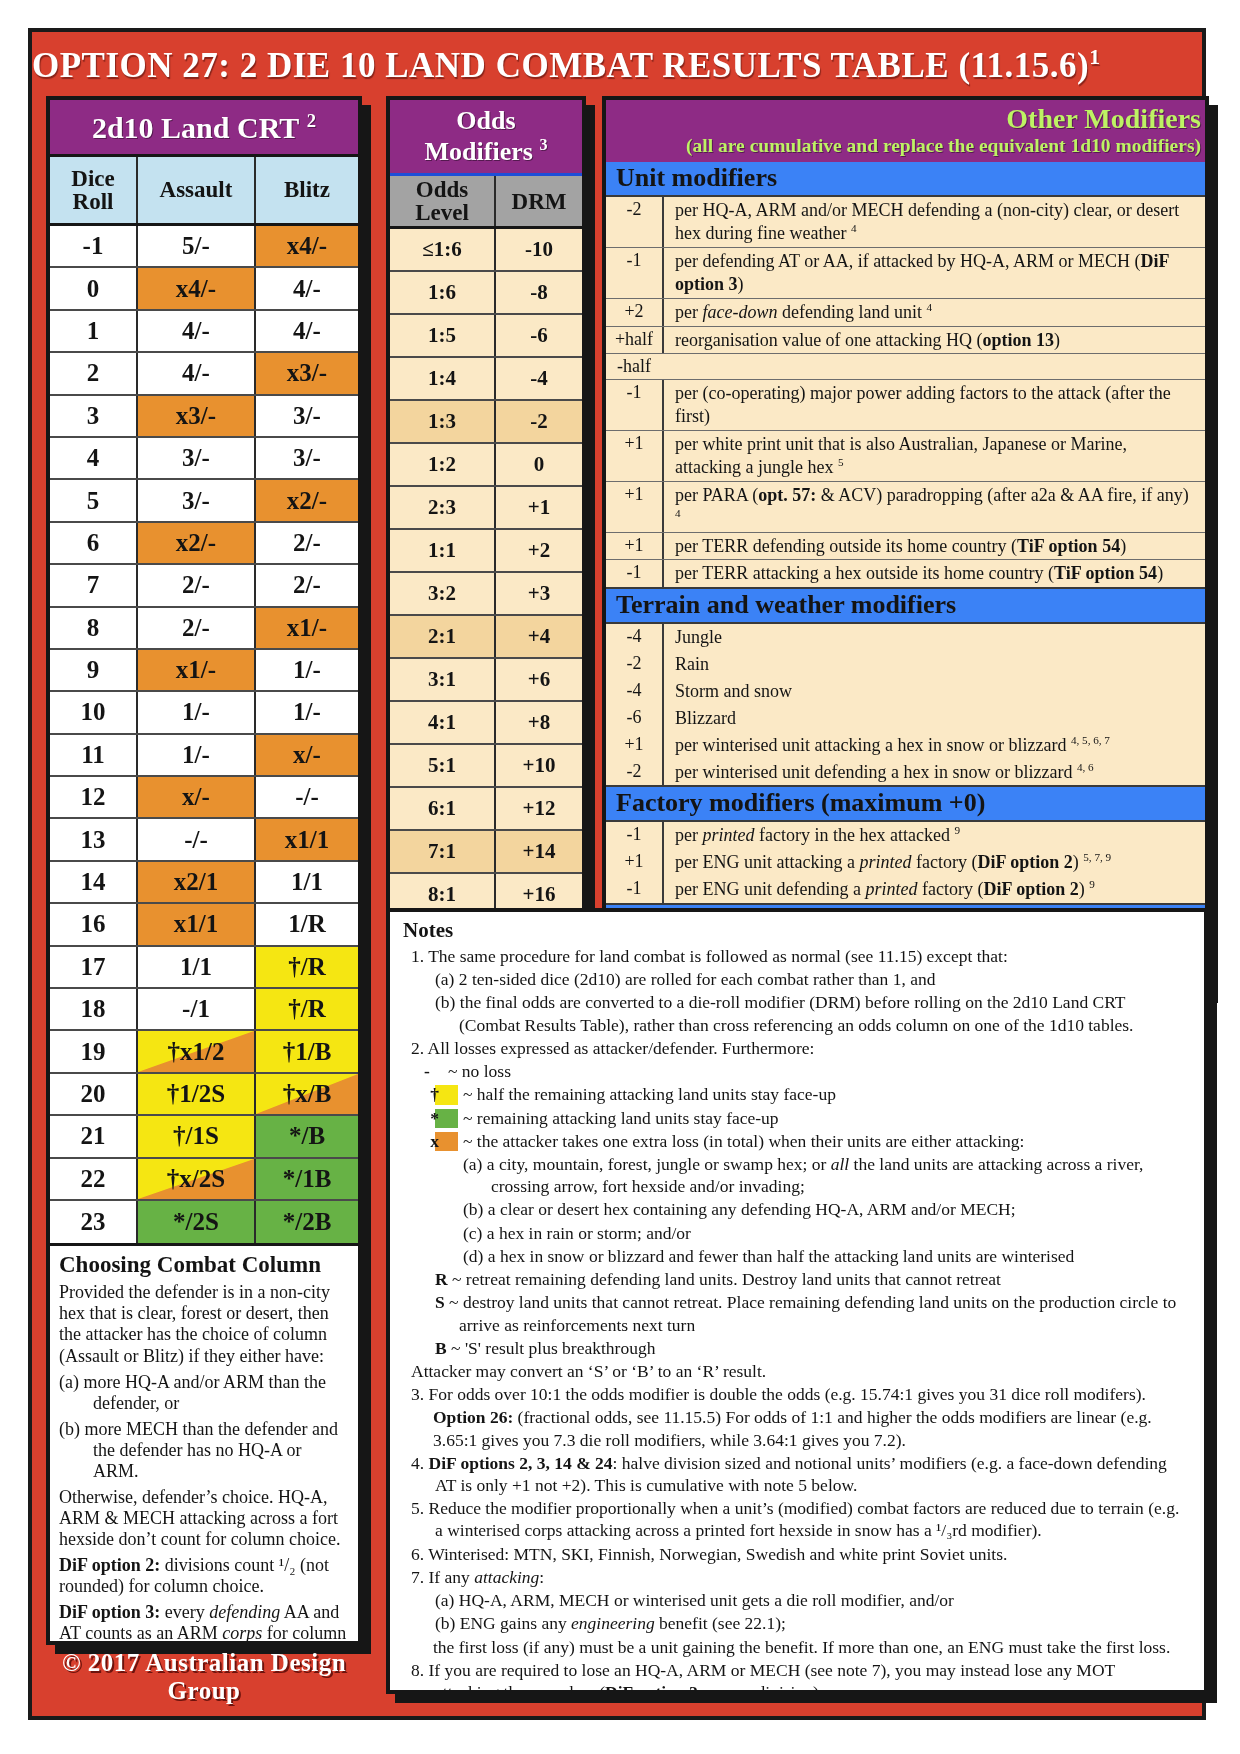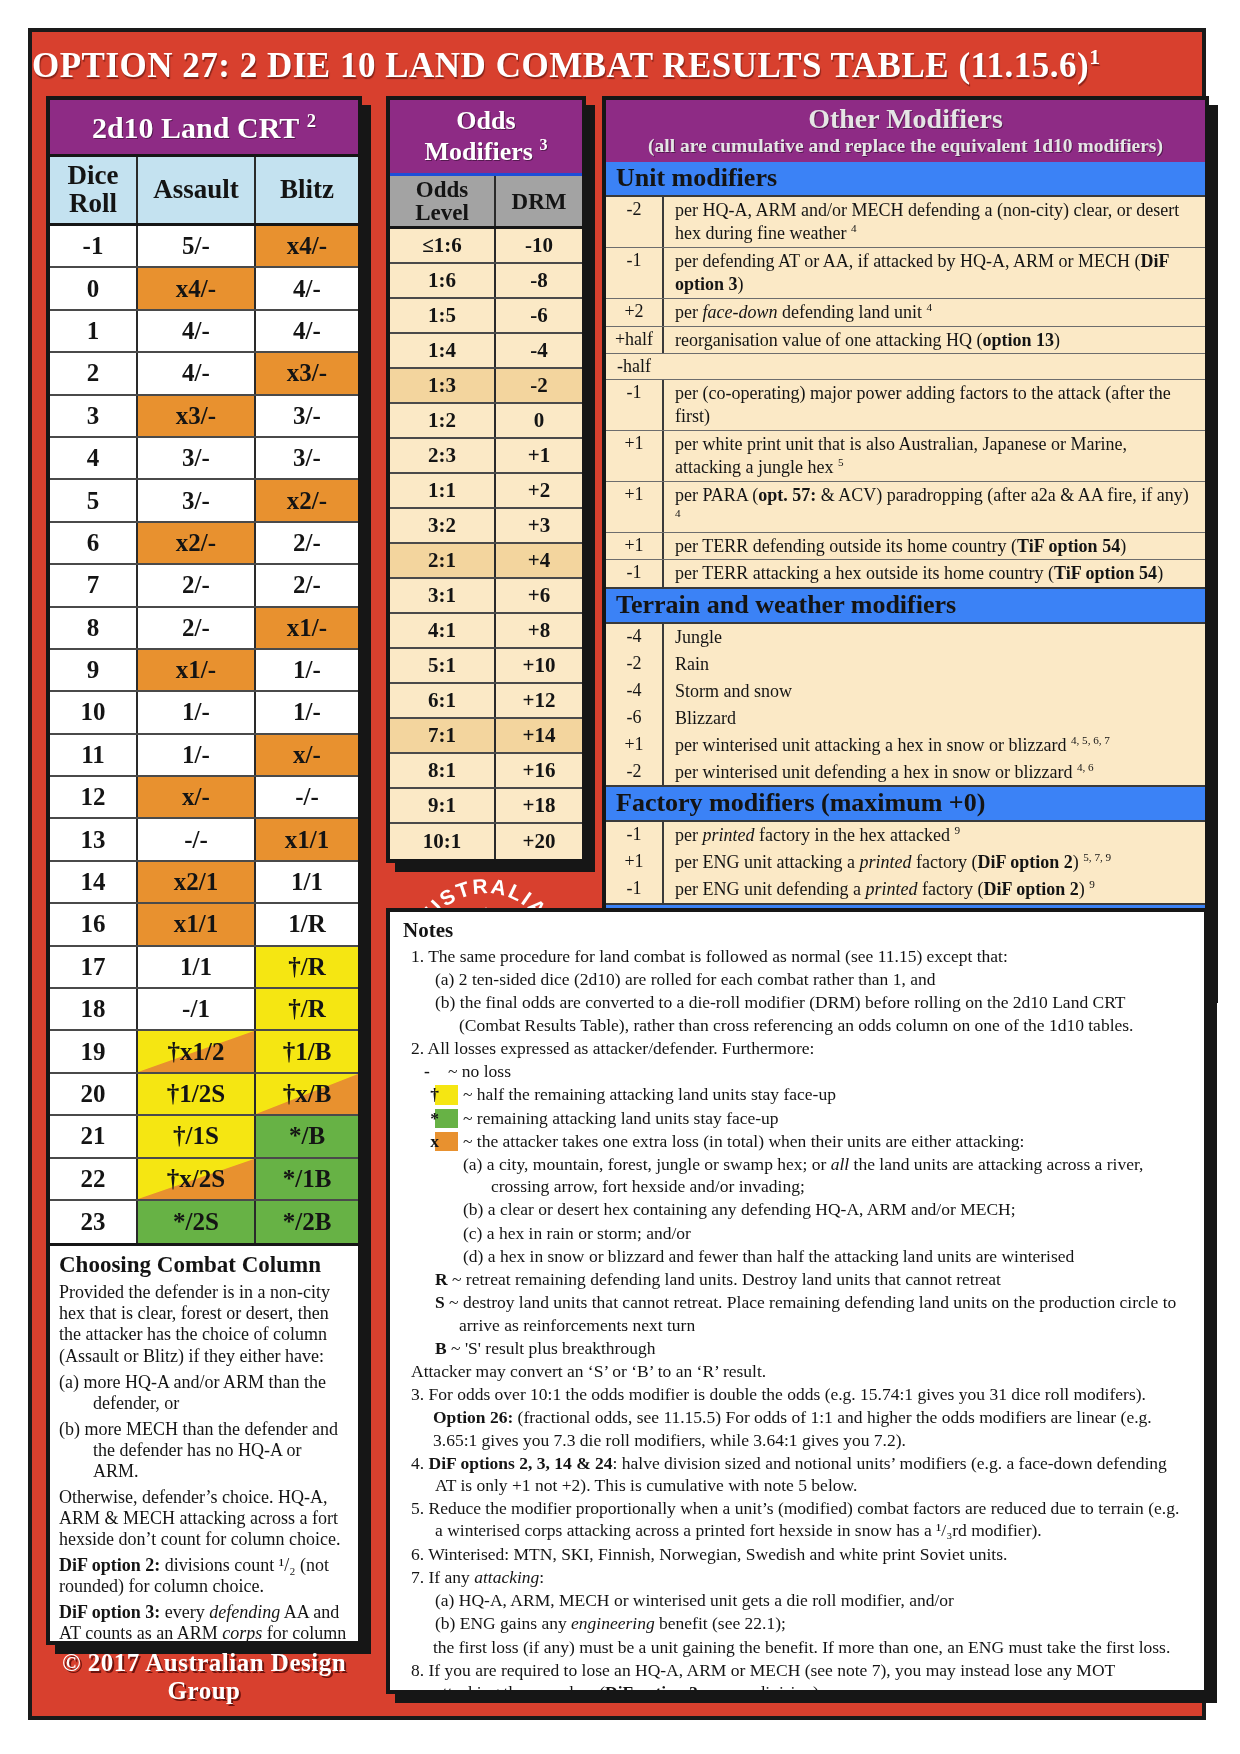--- a/index.html
+++ b/index.html
@@ -16,21 +16,21 @@
 
   .panel{background:#fff;border:4px solid #161616;box-shadow:9px 9px 0 #161616;box-sizing:border-box}
 
   
   .left-col{position:absolute;left:14px;top:64px;width:316px}
   .crt-title{background:#8E2B85;color:#fff;text-align:center;font-weight:bold;font-size:30px;
              padding:11px 0 9px 0;text-shadow:1px 1px 0 rgba(0,0,0,.4)}
   .crt-head{display:grid;grid-template-columns:86px 118px 1fr;background:#C4E2F0;
             border-top:3px solid #161616;border-bottom:3px solid #161616}
   .crt-head .hc{display:flex;align-items:center;justify-content:center;text-align:center;
-                font-weight:bold;font-size:27px;line-height:1.02;min-height:62px;padding:2px 0}
+                font-weight:bold;font-size:23px;line-height:1.02;min-height:62px;padding:2px 0}
   .crt-head .hc + .hc{border-left:2.5px solid #2a2a2a}
   .crt-row{display:grid;grid-template-columns:86px 118px 1fr;height:42.4px;box-sizing:border-box;
            border-bottom:2px solid #4a4a4a}
   .crt-row:last-child{border-bottom:none}
   .crt-cell{display:flex;align-items:center;justify-content:center;font-weight:bold;font-size:25px}
   .crt-cell + .crt-cell{border-left:2.5px solid #2a2a2a}
   .bg-plain{background:#fff}
   .bg-orange{background:#E8912F}
   .bg-yellow{background:#F5E612}
   .bg-green{background:#67B245}
@@ -46,34 +46,34 @@
 
   
   .mid-col{position:absolute;left:354px;top:64px;width:200px}
   .odds-title{background:#8E2B85;color:#fff;text-align:center;font-weight:bold;font-size:26px;
               line-height:1.18;padding:6px 0;text-shadow:1px 1px 0 rgba(0,0,0,.4)}
   .odds-head{display:grid;grid-template-columns:104px 1fr;background:#a3a3a3;
              border-top:3px solid #1d4ed8;border-bottom:3px solid #161616}
   .odds-head .hc{display:flex;align-items:center;justify-content:center;text-align:center;
                  font-weight:bold;font-size:23px;line-height:1.02;min-height:50px}
   .odds-head .hc + .hc{border-left:2.5px solid #2a2a2a}
-  .odds-row{display:grid;grid-template-columns:104px 1fr;height:35px;box-sizing:border-box;
+  .odds-row{display:grid;grid-template-columns:104px 1fr;height:43px;box-sizing:border-box;
             border-bottom:2px solid #4a4a4a;background:#FBE9C6}
   .odds-row:last-child{border-bottom:none}
   .odds-row.shaded{background:#F3D59E}
   .odds-cell{display:flex;align-items:center;justify-content:center;font-weight:bold;font-size:21px}
   .odds-cell + .odds-cell{border-left:2.5px solid #2a2a2a}
 
   .logo-wrap{margin-top:10px;text-align:center}
   .logo{width:166px;height:162px}
 
   
   .right-col{position:absolute;left:570px;top:64px;width:607px}
   .other-panel{background:#FBE9C6;padding:0}
-  .other-title{background:#8E2B85;color:#e5e5e5;text-align:center;padding:4px 4px 6px 4px;
+  .other-title{background:#8E2B85;color:#bef264;text-align:right;padding:4px 4px 6px 4px;
                text-shadow:1px 1px 0 rgba(0,0,0,.4)}
   .other-title .t1{font-weight:bold;font-size:28px;line-height:1.1}
   .other-title .t2{font-weight:bold;font-size:19.5px;line-height:1.1}
   .sec-bar{background:#3b82f6;font-weight:bold;font-size:26px;padding:1px 10px 2px 10px;
            border-top:2px solid #3a3a3a;border-bottom:2px solid #3a3a3a}
   .sec-bar:first-of-type{border-top:none}
   .mod-row{display:grid;grid-template-columns:56px 1fr}
   .mod-val{text-align:center;font-size:18px;padding:2px 1px}
   .mod-desc{border-left:2px solid #3a3a3a;padding:2px 11px;font-size:18px;line-height:1.27}
   .divided .mod-row{border-bottom:1.5px solid #6d6d6d}

